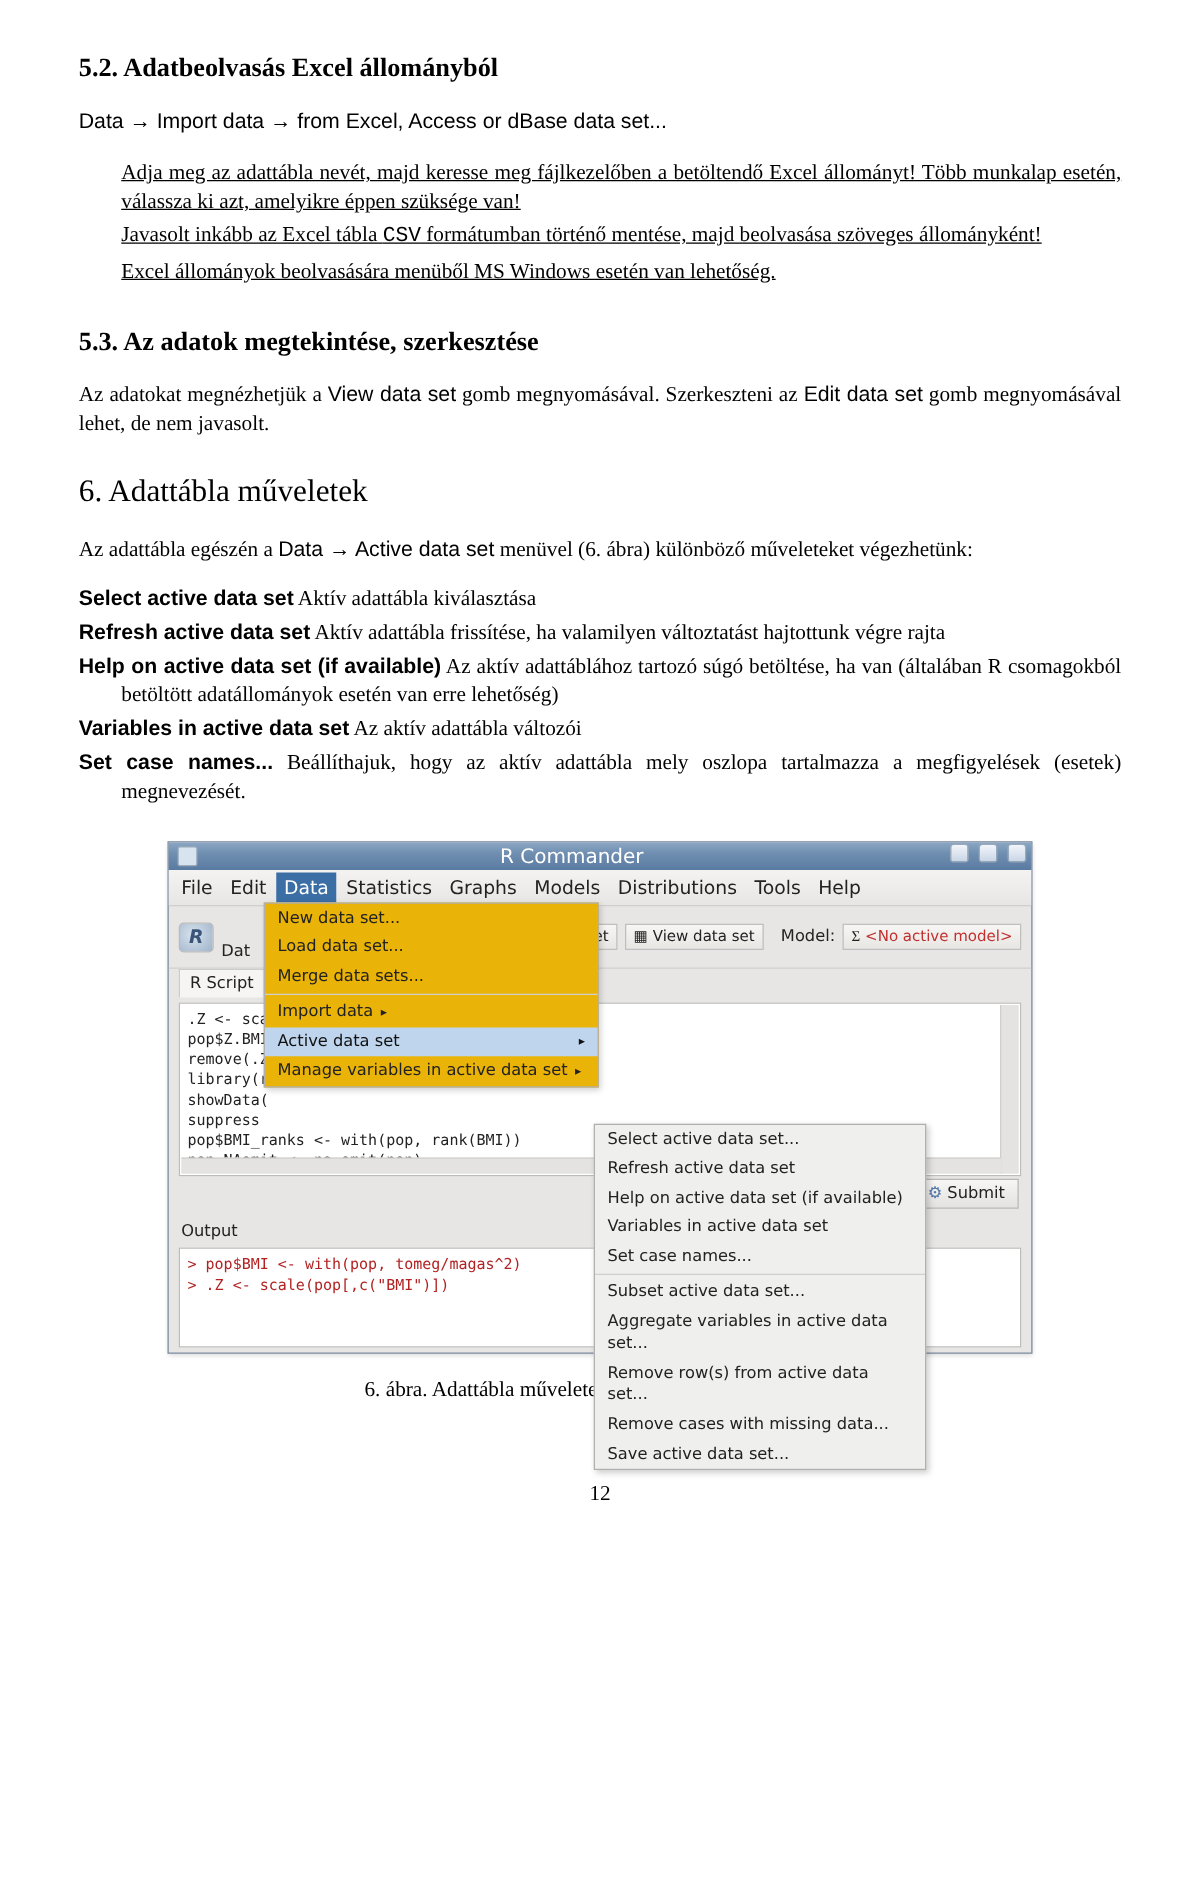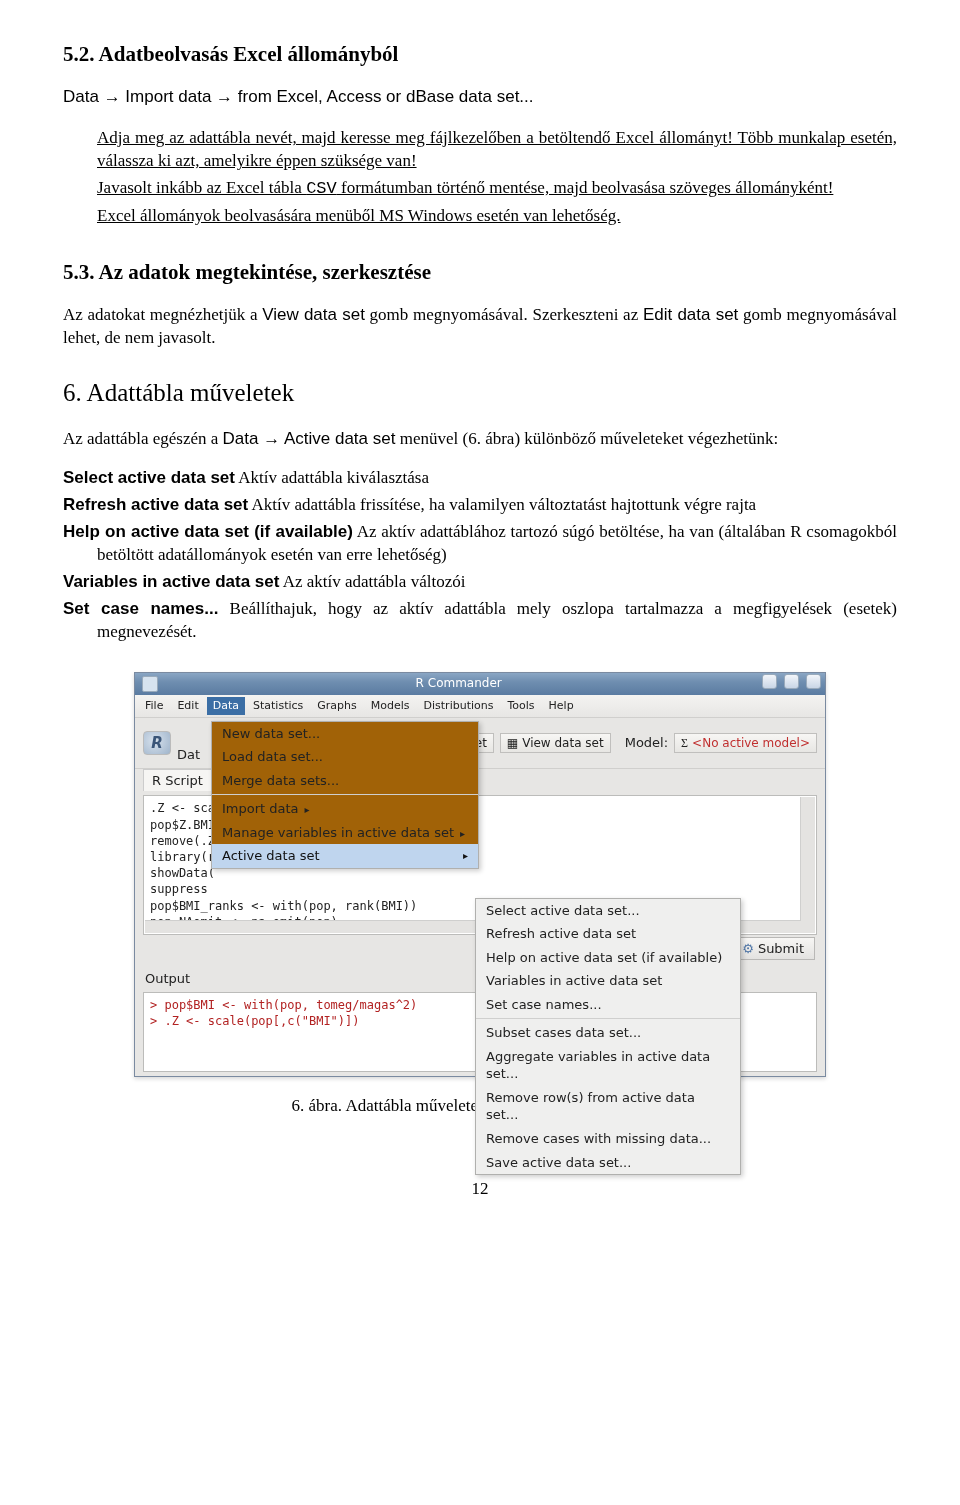--- a/index.html
+++ b/index.html
@@ -48,52 +48,52 @@
     box-shadow: 0 2px 4px rgba(0,0,0,0.15);
   }
   .titlebar {
     background: linear-gradient(#8aa6c4, #6f8eb0 40%, #5a7ba1);
     height: 22px;
     display: flex;
     align-items: center;
     justify-content: space-between;
     padding: 0 4px;
     color: #fff;
-    font-size: 12px;
+    font-size: 16px;
   }
   .titlebar .dot {
     display:inline-block;width:13px;height:13px;border-radius:3px;
     background:linear-gradient(#f2f5fa,#c9d6e6);border:1px solid #9ab;
     margin-left:3px;
   }
   .menubar {
     display:flex; gap:14px; padding:4px 10px;
     background: linear-gradient(#f4f3f1,#e7e6e4);
     border-bottom:1px solid #d0cfcd;
-    font-size:11px;
+    font-size:15px;
   }
   .menubar span { cursor:default; }
   .menubar .sel {
     background:#3b6ea5; color:#ffffff; padding:2px 6px; margin:-2px -6px;
   }
   .toolbar {
     display:flex; align-items:center; gap:6px;
     padding:4px 8px; border-bottom:1px solid #d0cfcd;
     font-size:13px;
   }
   .toolbar .rlogo {
     width:26px;height:22px;border:1px solid #bbb;border-radius:4px;
     background:radial-gradient(circle at 40% 40%, #d8e2ed, #9fb4cb);
     font-weight:bold;font-style:italic;color:#3a5578;
     display:flex;align-items:center;justify-content:center;font-size:15px;
   }
   .toolbar .lbl { margin-right:2px;margin-top:24px; }
   .dropdown {
     position:absolute; top:48px; left:76px;
-    background:#a16207; border:1px solid #b0b0ae;
+    background:#eab308; border:1px solid #b0b0ae;
     width:266px; font-size:13px;
     box-shadow:2px 2px 5px rgba(0,0,0,0.2);
     z-index:10;
   }
   .dropdown .item { padding:3px 10px; }
   .dropdown .sep { border-top:1px solid #cfcfce; margin:2px 0; }
   .dropdown .hl {
     background:#bfd5ee; color:#111;
     display:flex;justify-content:space-between;align-items:center;
   }
@@ -239,34 +239,34 @@
         <div class="sb"></div>
         <div class="sbh"></div>
       </div>
 
       <div class="dropdown">
         <div class="item">New data set...</div>
         <div class="item">Load data set...</div>
         <div class="item">Merge data sets...</div>
         <div class="sep"></div>
         <div class="item arr">Import data</div>
-        <div class="item arr">Manage variables in active data set</div>
         <div class="item hl arr">
             <span>Active data set</span>
           </div>
+        <div class="item arr">Manage variables in active data set</div>
       </div>
 
       <div class="submenu">
         <div class="item">Select active data set...</div>
         <div class="item">Refresh active data set</div>
         <div class="item">Help on active data set (if available)</div>
         <div class="item">Variables in active data set</div>
         <div class="item">Set case names...</div>
         <div class="sep"></div>
-        <div class="item">Subset cases data set...</div>
+        <div class="item">Subset active data set...</div>
         <div class="item">Aggregate variables in active data set...</div>
         <div class="item">Remove row(s) from active data set...</div>
         <div class="item">Remove cases with missing data...</div>
         <div class="item">Save active data set...</div>
       </div>
 
       <div class="submitwrap">
         <span class="submitbtn">
           <span class="gear">⚙</span>
           <span>Submit</span>

